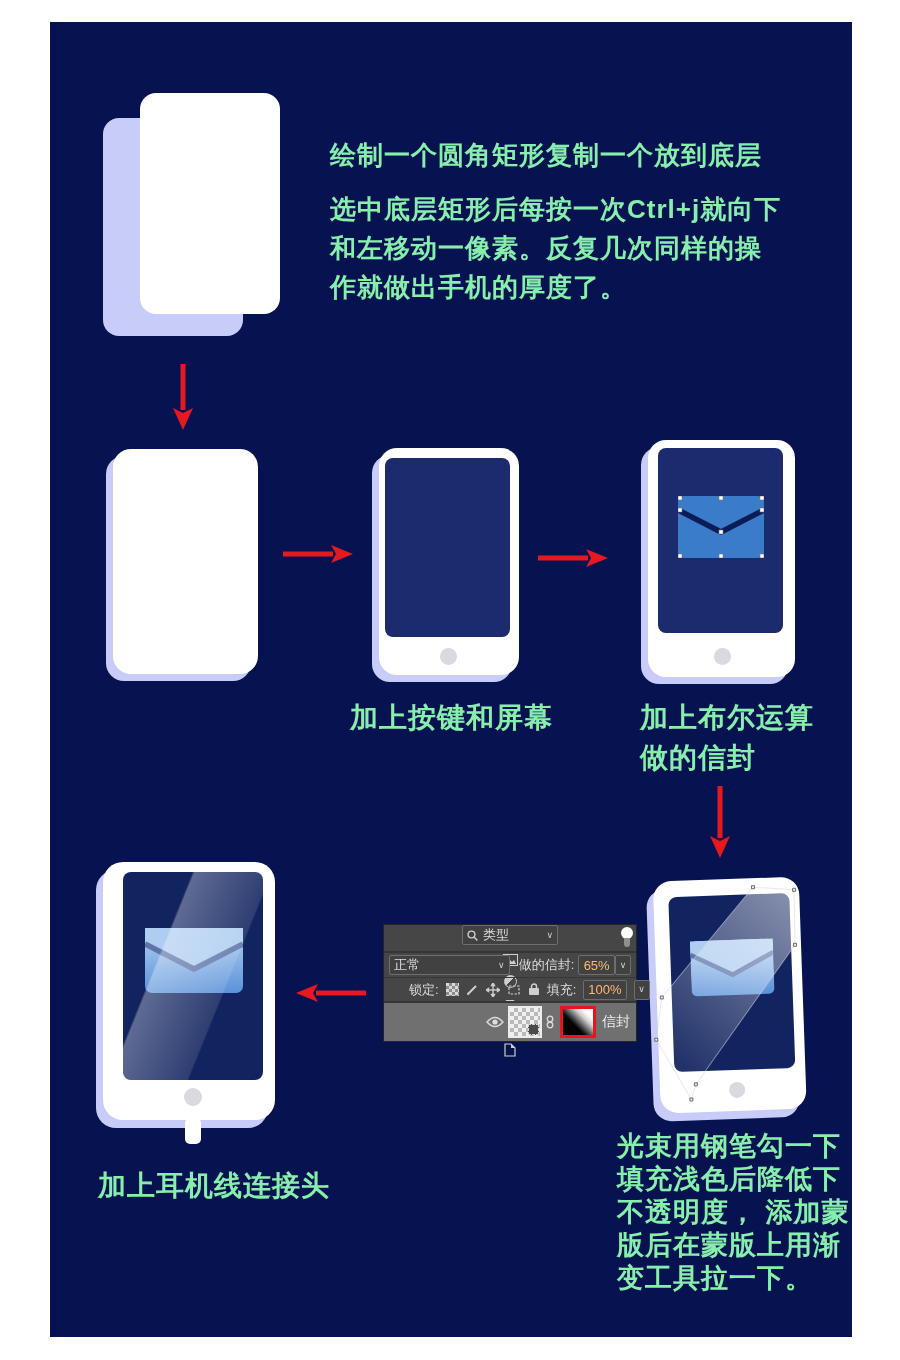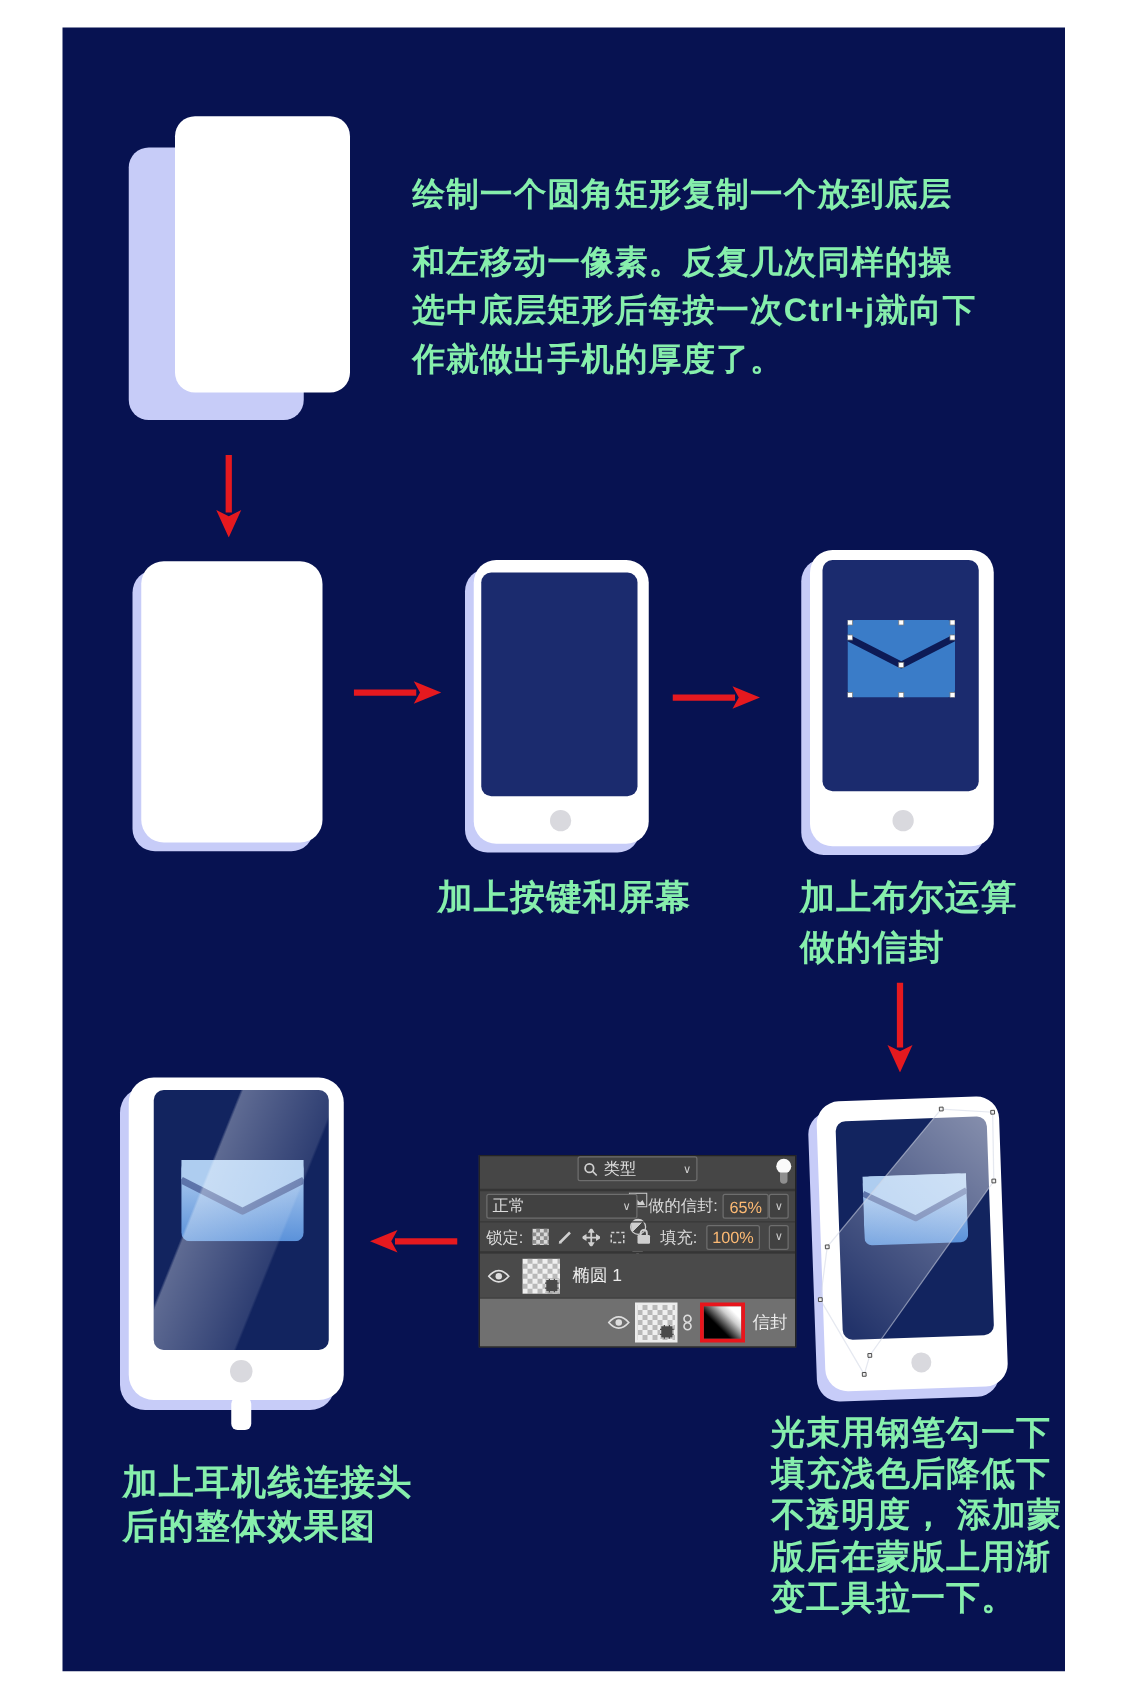--- a/index.html
+++ b/index.html
@@ -45,21 +45,21 @@
   .p-blend{height:25px;border-bottom:1px solid #383838;}
   .p-lock{height:25px;border-bottom:2px solid #353535;gap:7px;}
   .p-box{
     display:inline-flex;align-items:center;background:#414141;border:1px solid #6e6e6e;
     border-radius:2px;height:20px;box-sizing:border-box;padding:0 4px;gap:5px;
   }
   .p-filterbox{width:96px;}
   .p-select{width:126px;justify-content:space-between;}
   .p-valbox{justify-content:center;color:#fdba74;}
   .chev{font-size:9px;color:#cfcfcf;line-height:1;}
-  .p-label{white-space:nowrap;}
+  .p-label{white-space:nowrap;margin-left:20px;}
   .p-ico{display:inline-flex;align-items:center;justify-content:center;width:16px;height:16px;color:#cfcfcf;}
   .half-circle{width:13px;height:13px;border:1.5px solid #cfcfcf;border-radius:50%;
     background:linear-gradient(135deg,#cfcfcf 50%,transparent 50%);box-sizing:border-box;}
   .t-letter{font-weight:bold;font-size:14px;color:#cfcfcf;}
   .dash-square{width:12px;height:12px;border:1px dashed #cfcfcf;box-sizing:border-box;}
   .p-knob{position:absolute;right:3px;top:2px;width:12px;height:12px;border-radius:50%;background:#fafafa;}
   .p-knob::after{content:"";position:absolute;left:3px;top:11px;width:6px;height:9px;background:#8f8f8f;border-radius:0 0 3px 3px;}
   .p-layerrow{position:relative;display:flex;align-items:center;height:35px;background:#4a4a4a;padding:0 6px;gap:10px;border-bottom:1px solid #3d3d3d;}
   .p-layerrow.sel{height:38px;background:#707070;gap:6px;border-bottom:none;justify-content:flex-end;}
   .checker{background:repeating-conic-gradient(#b9b9b9 0% 25%,#f0f0f0 0% 50%);background-size:8px 8px;}
@@ -72,22 +72,22 @@
   .l-name{font-size:14px;color:#ececec;}
   .eye-ic{flex:none;display:inline-flex;}
 </style>
 </head>
 <body>
 
 <div class="canvas">
 
   <div class="red-text t-intro1">绘制一个圆角矩形复制一个放到底层</div>
   <div class="red-text t-para">
+    <div>选中底层矩形后每按一次Ctrl+j就向下</div>
     <div>和左移动一像素。反复几次同样的操</div>
-    <div>选中底层矩形后每按一次Ctrl+j就向下</div>
     <div>作就做出手机的厚度了。</div>
   </div>
 
   <div class="abs" style="left:53px;top:96px;width:140px;height:218px;background:#c7ccf8;border-radius:16px;"></div>
   <div class="abs" style="left:90px;top:71px;width:140px;height:221px;background:#ffffff;border-radius:16px;"></div>
 
   <svg class="arrow" style="left:121px;top:342px;" width="24" height="66" viewBox="0 0 24 66">
     <line x1="12" y1="0" x2="12" y2="46"></line>
     <polygon points="2,44 12,49 22,44 12,66"></polygon>
   </svg>
@@ -259,32 +259,20 @@
           <path d="M3.5,5 v-1.5 a2.5,2.5 0 0 1 5,0 V5" fill="none" stroke="#cfcfcf" stroke-width="1.5"></path>
         </svg>
       </span>
       <span class="p-label" style="margin-left:auto;">填充:</span>
       <span class="p-box p-valbox" style="width:44px;">100%</span>
       <span class="p-box" style="width:16px;justify-content:center;">
         <span class="chev">∨</span>
       </span>
     </div>
 
-    <div class="p-layerrow">
-      <span class="eye-ic">
-        <svg width="18" height="12" viewBox="0 0 18 12">
-          <path d="M1,6 Q9,-3 17,6 Q9,15 1,6 z" fill="none" stroke="#dddddd" stroke-width="1.4"></path>
-          <circle cx="9" cy="6" r="2.6" fill="#dddddd"></circle>
-        </svg>
-      </span>
-      <span class="thumb checker">
-        <span class="badge"></span>
-      </span>
-      <span class="l-name">椭圆 1</span>
-    </div>
 
     <div class="p-layerrow sel">
       <span class="eye-ic">
         <svg width="18" height="12" viewBox="0 0 18 12">
           <path d="M1,6 Q9,-3 17,6 Q9,15 1,6 z" fill="none" stroke="#dddddd" stroke-width="1.4"></path>
           <circle cx="9" cy="6" r="2.6" fill="#dddddd"></circle>
         </svg>
       </span>
       <span class="thumb checker bracketed">
         <span class="badge"></span>
@@ -320,21 +308,20 @@
         <polygon points="0,0 98,0 98,15 49,39 0,15" fill="#aecdf0"></polygon>
         <path d="M0,16 L49,41 L98,16" fill="none" stroke="#5a70a6" stroke-width="5.5" stroke-linejoin="round" opacity="0.95"></path>
       </svg>
     </div>
     <div class="home-btn" style="left:88px;top:228px;width:18px;height:18px;"></div>
     <div class="plug" style="left:89px;top:258px;width:16px;height:26px;"></div>
   </div>
 
   <div class="red-text t-final">
     <div>加上耳机线连接头</div>
-    <div>后的整体效果图</div>
   </div>
 
   <div class="red-text t-gloss">
     <div>光束用钢笔勾一下</div>
     <div>填充浅色后降低下</div>
     <div>不透明度， 添加蒙</div>
     <div>版后在蒙版上用渐</div>
     <div>变工具拉一下。</div>
   </div>
 

